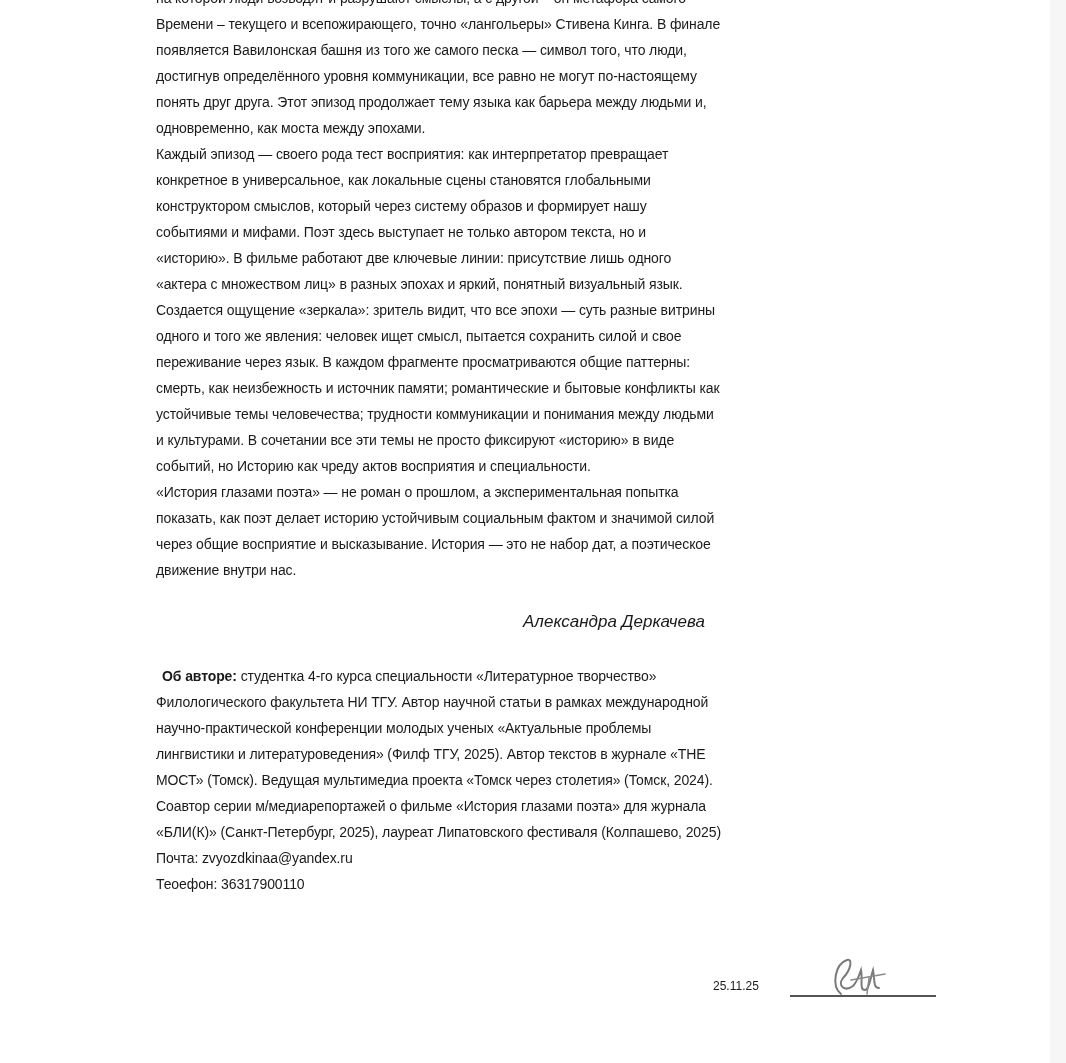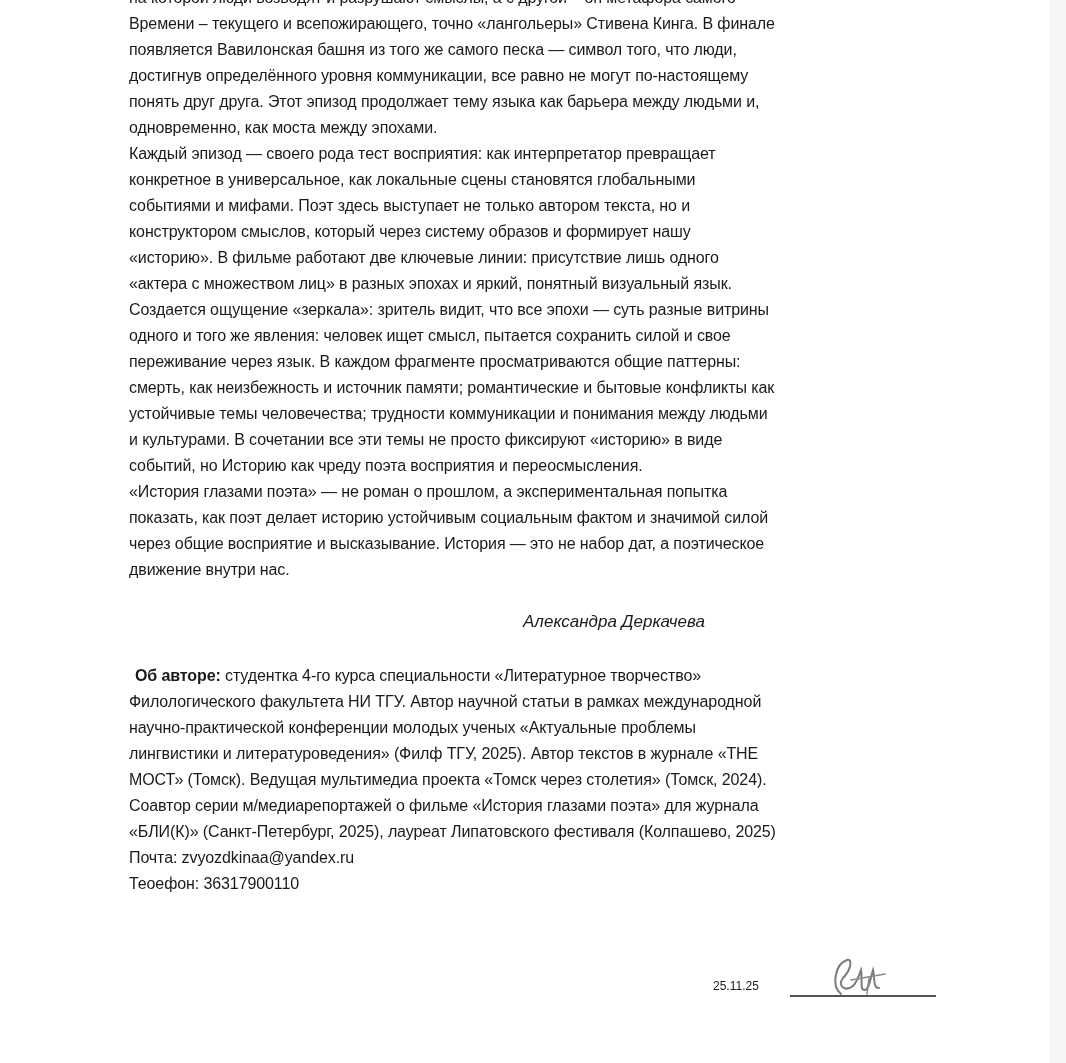--- a/index.html
+++ b/index.html
@@ -23,25 +23,26 @@
       height: 1063px;
       background: #f6f6f6;
     }
     .page {
       position: absolute;
       left: 129px;
       top: -15px;
       width: 820px;
     }
     .line {
-      font-size: 16px;
+      font-size: 14px;
       line-height: 26px;
       height: 26px;
       white-space: nowrap;
       letter-spacing: -0.1px;
+      margin-left: 27px;
     }
     .signature-name {
       position: absolute;
       left: 523px;
       top: 611px;
       font-size: 17px;
       font-style: italic;
       line-height: 22px;
       text-align: right;
     }
@@ -94,31 +95,31 @@
 
 <div class="page">
   <div class="line">на которой люди возводят и разрушают смыслы, а с другой – он метафора самого</div>
   <div class="line">Времени – текущего и всепожирающего, точно «лангольеры» Стивена Кинга. В финале</div>
   <div class="line">появляется Вавилонская башня из того же самого песка — символ того, что люди,</div>
   <div class="line">достигнув определённого уровня коммуникации, все равно не могут по-настоящему</div>
   <div class="line">понять друг друга. Этот эпизод продолжает тему языка как барьера между людьми и,</div>
   <div class="line">одновременно, как моста между эпохами.</div>
   <div class="line">Каждый эпизод — своего рода тест восприятия: как интерпретатор превращает</div>
   <div class="line">конкретное в универсальное, как локальные сцены становятся глобальными</div>
+  <div class="line">конструктором смыслов, который через систему образов и формирует нашу</div>
   <div class="line">событиями и мифами. Поэт здесь выступает не только автором текста, но и</div>
-  <div class="line">конструктором смыслов, который через систему образов и формирует нашу</div>
   <div class="line">«историю». В фильме работают две ключевые линии: присутствие  лишь одного</div>
   <div class="line">«актера с множеством лиц» в разных эпохах и яркий, понятный визуальный язык.</div>
   <div class="line">Создается ощущение «зеркала»: зритель видит, что все эпохи — суть разные витрины</div>
   <div class="line">одного и того же явления: человек ищет смысл, пытается сохранить силой и свое</div>
   <div class="line">переживание через язык. В каждом фрагменте просматриваются общие паттерны:</div>
   <div class="line">смерть, как неизбежность и источник памяти; романтические и бытовые конфликты как</div>
   <div class="line">устойчивые темы человечества; трудности коммуникации и понимания между людьми</div>
   <div class="line">и культурами. В сочетании все эти темы не просто фиксируют «историю» в виде</div>
-  <div class="line">событий, но Историю как чреду поэта восприятия и переосмысления.</div>
+  <div class="line">событий, но Историю как чреду актов восприятия и специальности.</div>
   <div class="line">«История глазами поэта» — не роман о прошлом, а экспериментальная попытка</div>
   <div class="line">показать, как поэт делает историю устойчивым социальным фактом  и значимой силой</div>
   <div class="line">через общие восприятие и высказывание. История — это не набор дат, а поэтическое</div>
   <div class="line">движение внутри нас.</div>
 </div>
 
 <div class="signature-name">Александра Деркачева</div>
 
 <div class="about">
   <div class="line first"><b>Об авторе:</b><span> студентка 4-го курса специальности «Литературное творчество»</span></div>

